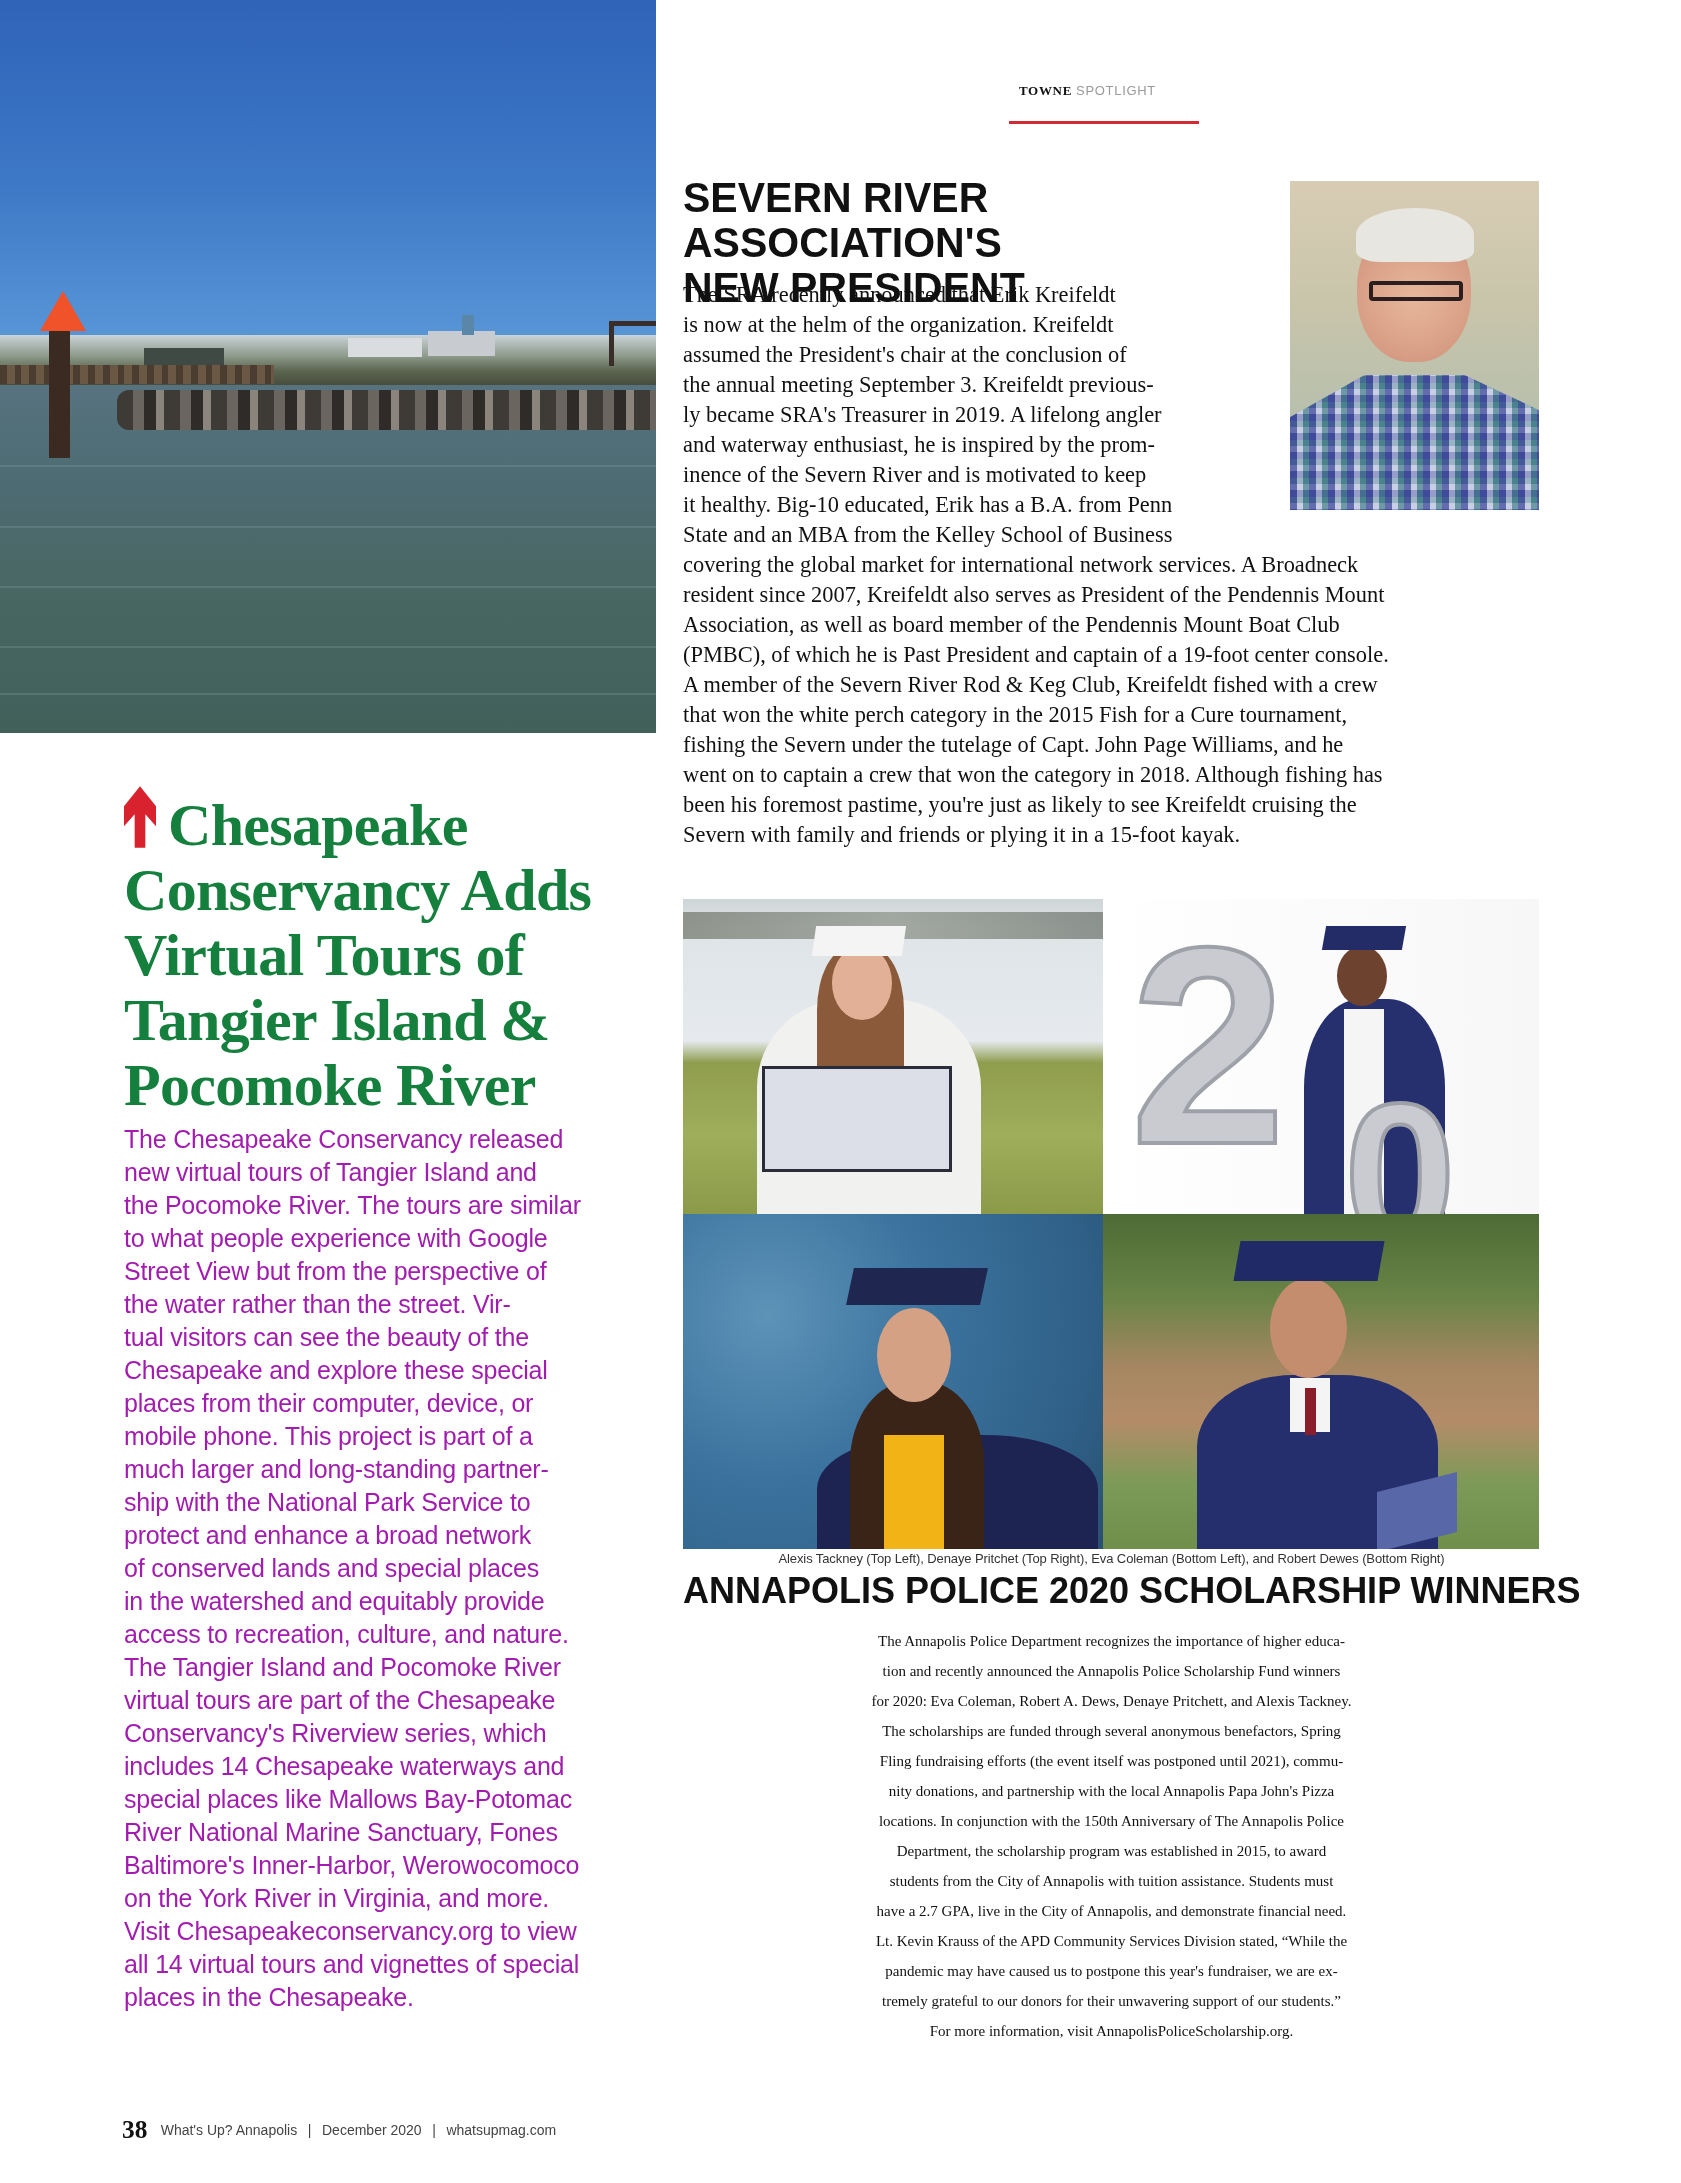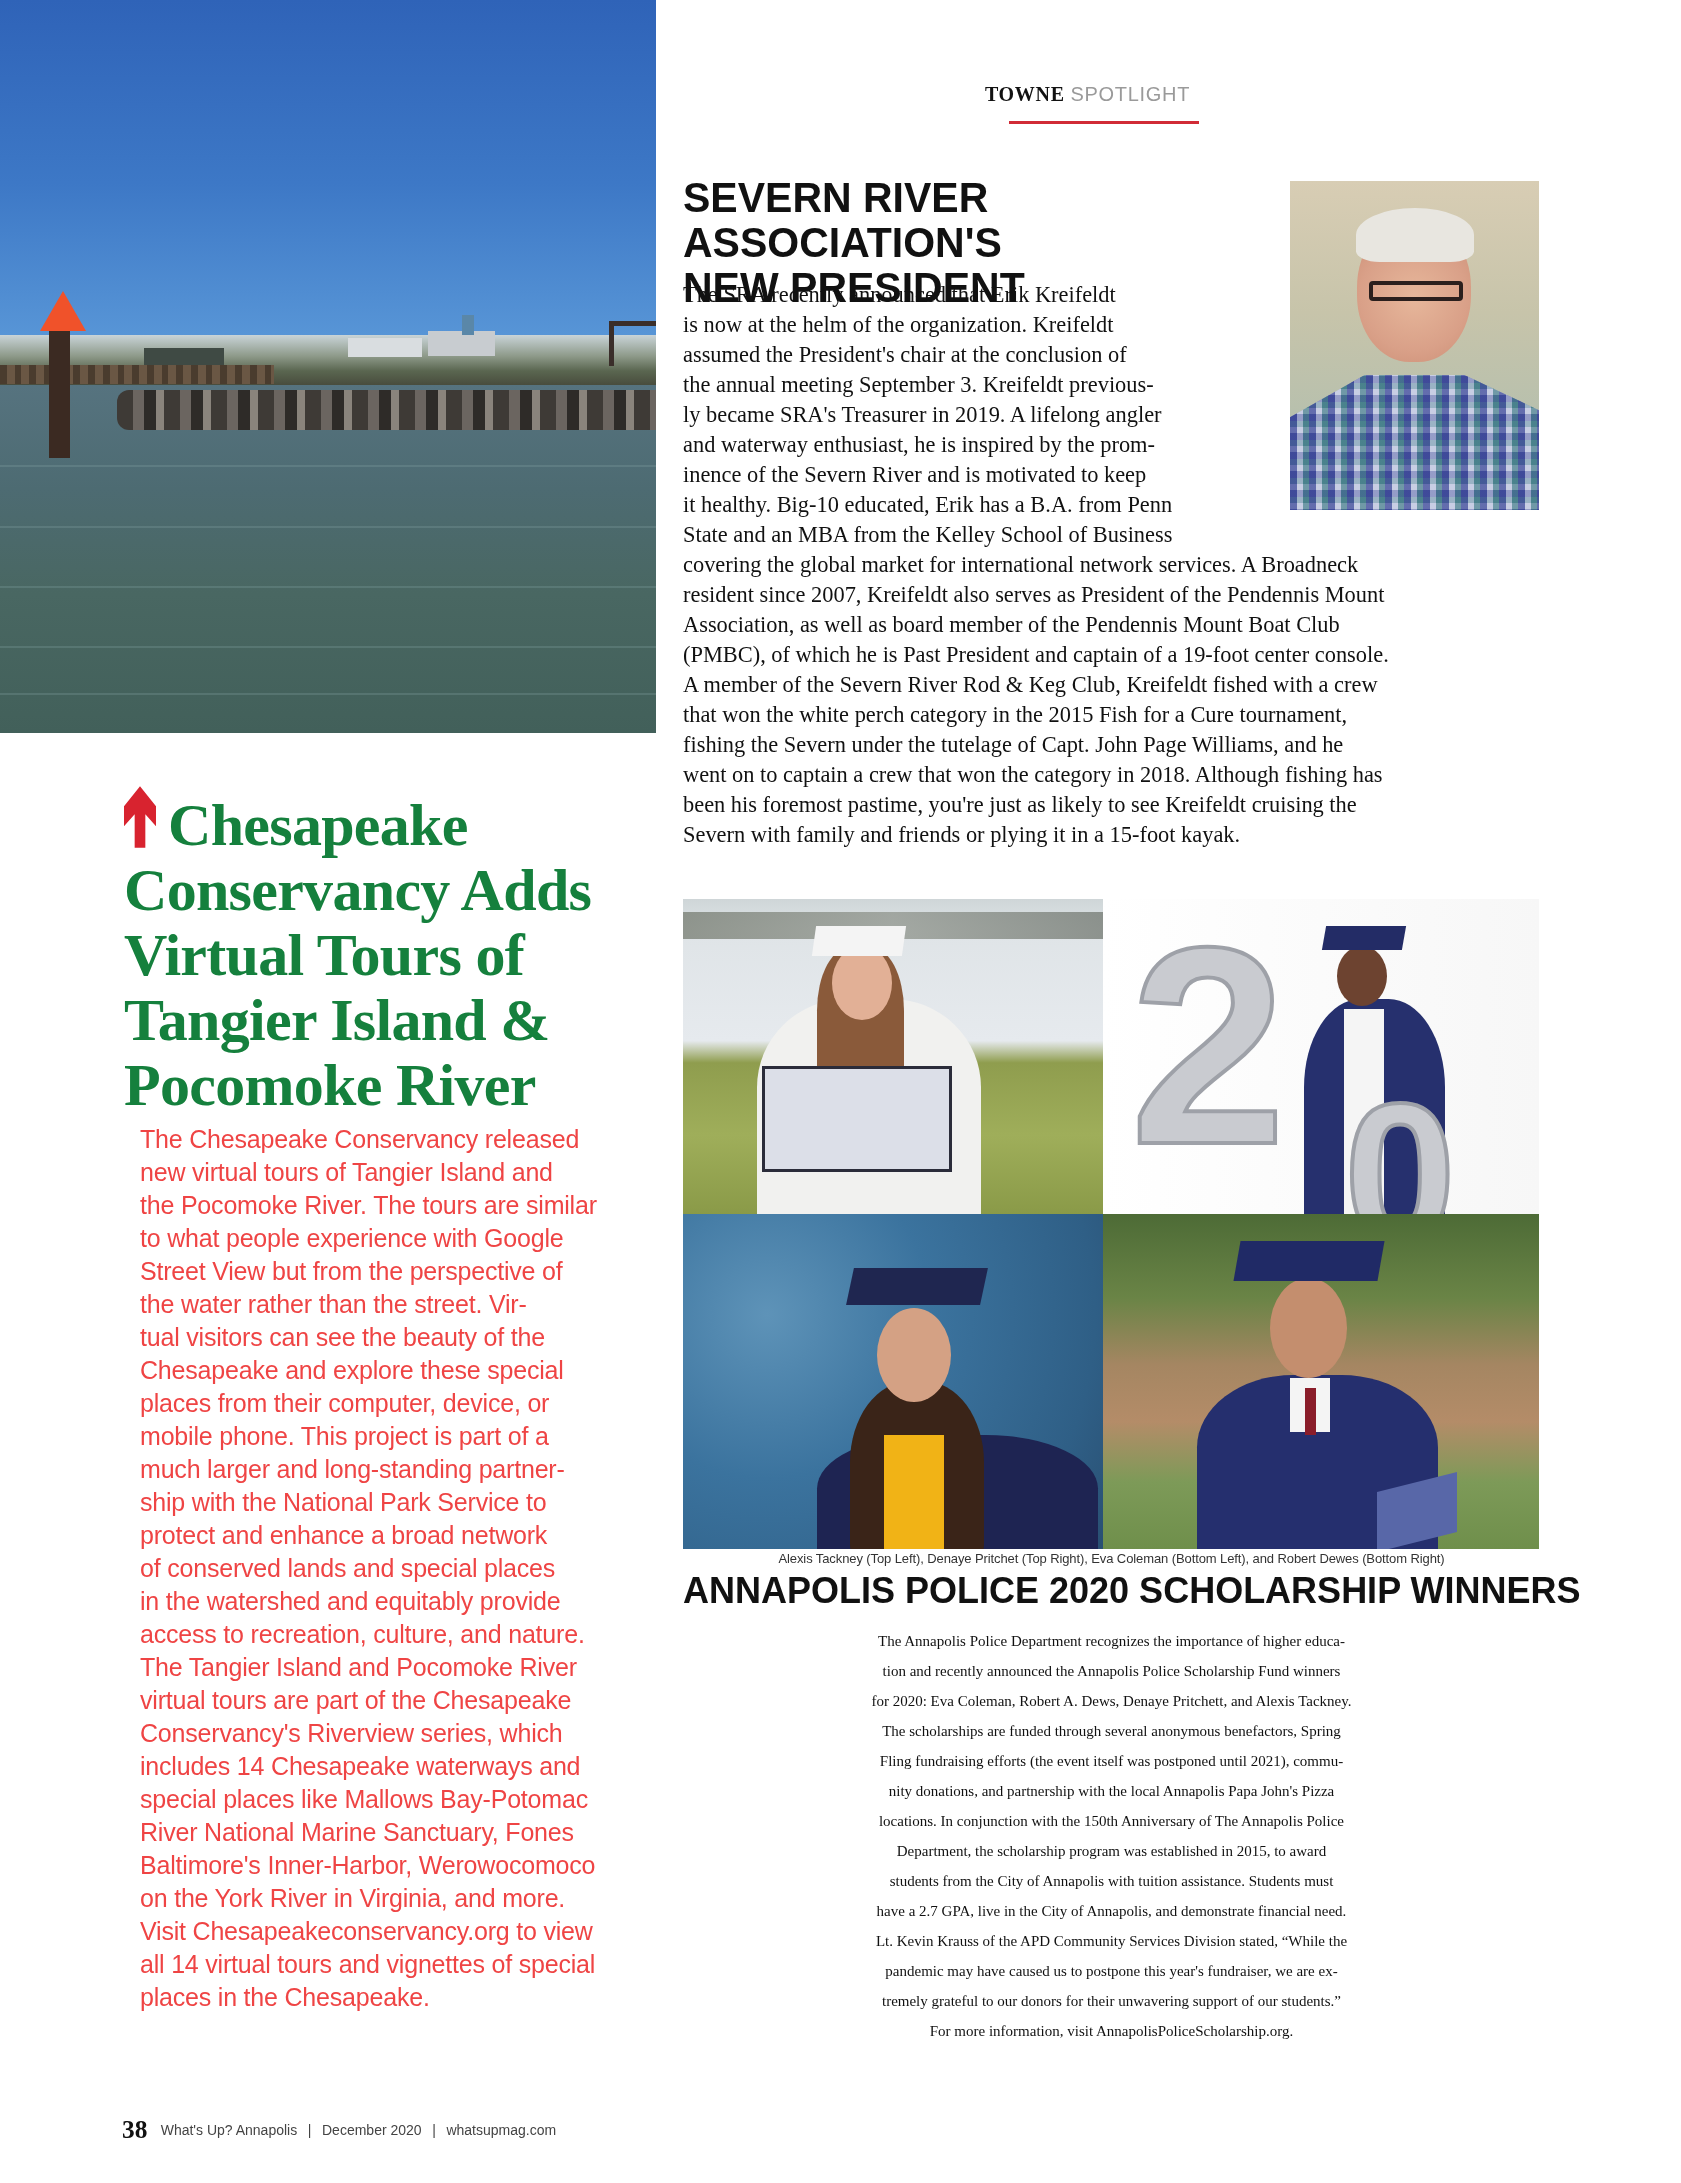--- a/index.html
+++ b/index.html
@@ -20,21 +20,21 @@
   .harbor-photo .piling { position:absolute; left:49px; top:331px; width:21.4px; height:127px; background:#3b2a22; }
   .harbor-photo .marker { position:absolute; left:40px; top:291px; width:0; height:0;
     border-left:23px solid transparent; border-right:23px solid transparent; border-bottom:40px solid #f0522a; }
   .harbor-photo .bulkhead { position:absolute; left:0; top:365px; width:274px; height:19px;
     background:repeating-linear-gradient(90deg,#4a3c2e 0 6.7px,#6a5744 6.7px 14.7px); }
   .harbor-photo .gantry { position:absolute; left:609px; top:321px; width:47px; height:40px;
     border:5.4px solid #3a2e2a; border-bottom:none; }
   .harbor-photo .ripple { position:absolute; left:0; width:100%; height:2px; background:rgba(140,170,170,0.25); }
 
   
-  .section-label { left:937px; top:83px; width:301px; text-align:center; font-size:20px; letter-spacing:0.7px; }
+  .section-label { left:937px; top:83px; width:301px; text-align:center; font-size:13px; letter-spacing:0.7px; }
   .section-label .strong { font-family:"Liberation Serif", serif; font-weight:bold; color:#111; }
   .section-label .light { font-family:"Liberation Sans", sans-serif; color:#9a9a9a; }
   .section-rule { left:1009px; top:121px; width:190px; height:3.3px; background:#d12b36; }
 
   
   .sra-headline { left:683px; top:175px; width:589px; font-family:"Liberation Sans", sans-serif; font-weight:900;
     font-size:41px; line-height:43px; letter-spacing:0px; text-transform:uppercase; transform:scaleY(1.05); transform-origin:top left; }
   .sra-portrait { left:1290px; top:181px; width:249px; height:329px; overflow:hidden;
     background:linear-gradient(180deg,#d8cdb4 0%,#c7c4aa 40%,#b8c0ad 70%,#a7b3a8 100%); }
   .sra-portrait .head { position:absolute; left:67px; top:37px; width:114px; height:144px; border-radius:48% 48% 46% 46%;
@@ -50,21 +50,21 @@
     background-color:#8794c4; clip-path:polygon(0 30%,30% 0,70% 0,100% 25%,100% 100%,0 100%); }
 
   .sra-body { left:683px; top:280px; font-family:"Liberation Serif", serif; font-size:22.4px; line-height:30px; color:#111; }
   .sra-body .line { display:block; white-space:nowrap; }
 
   
   .chs-headline { left:124px; top:786px; width:522px; font-family:"Liberation Serif", serif; font-weight:bold;
     font-size:60px; line-height:65px; letter-spacing:-0.7px; color:#15803d; }
   .chs-headline .line { display:block; white-space:nowrap; }
   .up-arrow-icon { display:inline-block; width:32px; height:62px; vertical-align:-2.7px; margin-right:12px; }
-  .chs-body { left:124px; top:1123px; font-family:"Liberation Sans", sans-serif; font-size:25px; line-height:33px; color:#ef4444; font-weight:normal; letter-spacing:-0.2px;margin-left:16px; }
+  .chs-body { left:124px; top:1123px; font-family:"Liberation Sans", sans-serif; font-size:25px; line-height:33px; color:#a21caf; font-weight:normal; letter-spacing:-0.2px; }
   .chs-body .line { display:block; white-space:nowrap; }
 
   
   .photo-grid { left:683px; top:899px; width:857px; height:650px; }
   .grid-cell { position:absolute; overflow:hidden; }
   .cell-tl { left:0; top:0; width:420px; height:315px;
     background:linear-gradient(180deg,#cfd6d8 0%,#dfe4e7 10%,#e6eaee 45%,#8f9d4e 52%,#9fae5a 75%,#8a9a48 100%); }
   .cell-tr { left:420px; top:0; width:436px; height:315px; background:linear-gradient(90deg,#ffffff 0%,#f7f7f7 100%); }
   .cell-bl { left:0; top:315px; width:420px; height:335px;
     background:radial-gradient(circle at 20% 30%,#5e93b8 0%,#3b739e 40%,#2f5f86 80%,#294f72 100%); }

